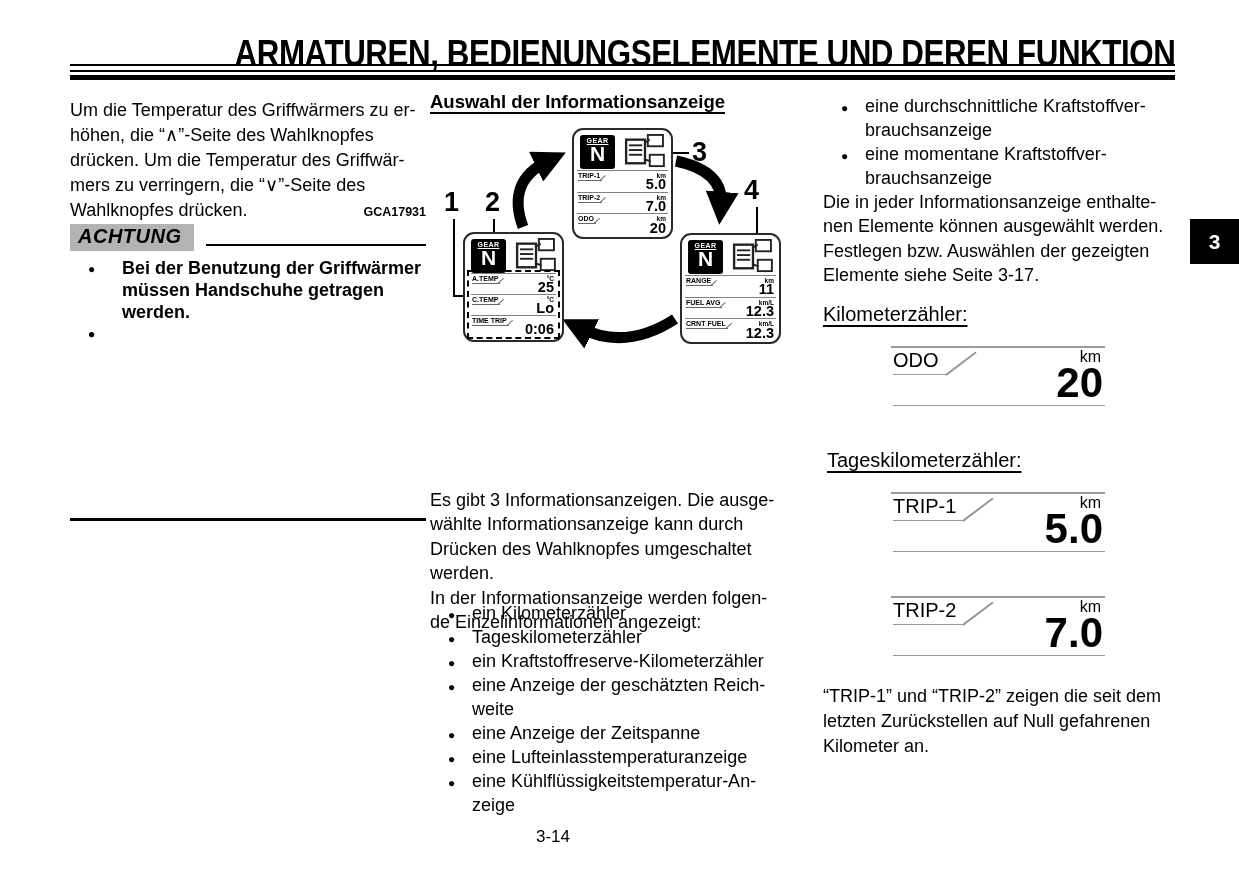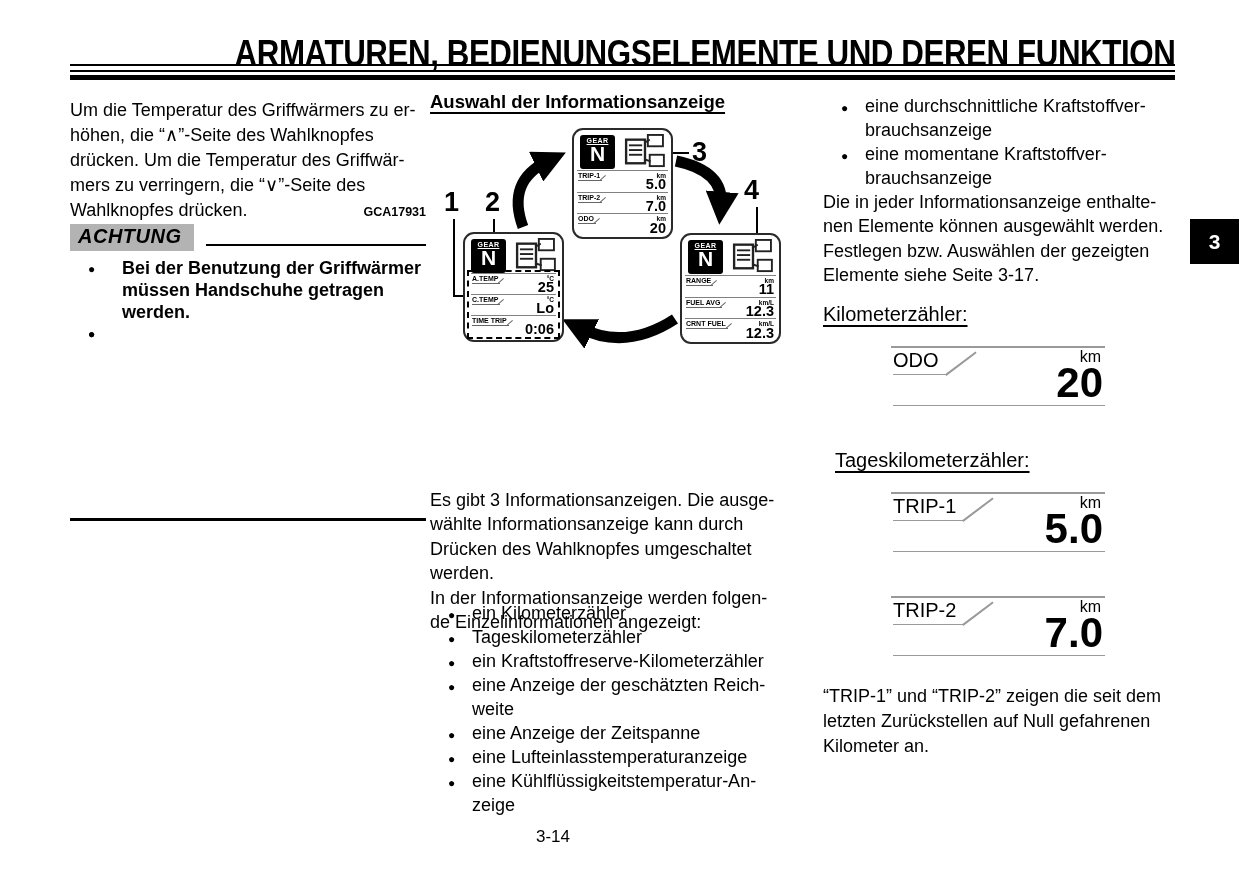--- a/index.html
+++ b/index.html
@@ -288,21 +288,21 @@
   <div class="abs rhead" style="top:303px;left:0;">Kilometerzähler:</div>
 
   <div class="meter" style="left:68px;top:346px;">
     <div class="mline" style="top:0;"></div>
     <span class="mlab">ODO</span>
     <span class="munit">km</span>
     <span class="mval">20</span>
     <div class="mline" style="bottom:0;left:2px;"></div>
   </div>
 
-  <div class="abs rhead" style="top:449px;left:12px;text-decoration:underline;">Tageskilometerzähler:</div>
+  <div class="abs rhead" style="top:449px;left:4px;text-decoration:underline;">Tageskilometerzähler:</div>
 
   <div class="meter" style="left:68px;top:492px;">
     <div class="mline" style="top:0;"></div>
     <span class="mlab">TRIP-1</span>
     <span class="munit">km</span>
     <span class="mval">5.0</span>
     <div class="mline" style="bottom:0;left:2px;"></div>
   </div>
 
   <div class="meter" style="left:68px;top:596px;">

